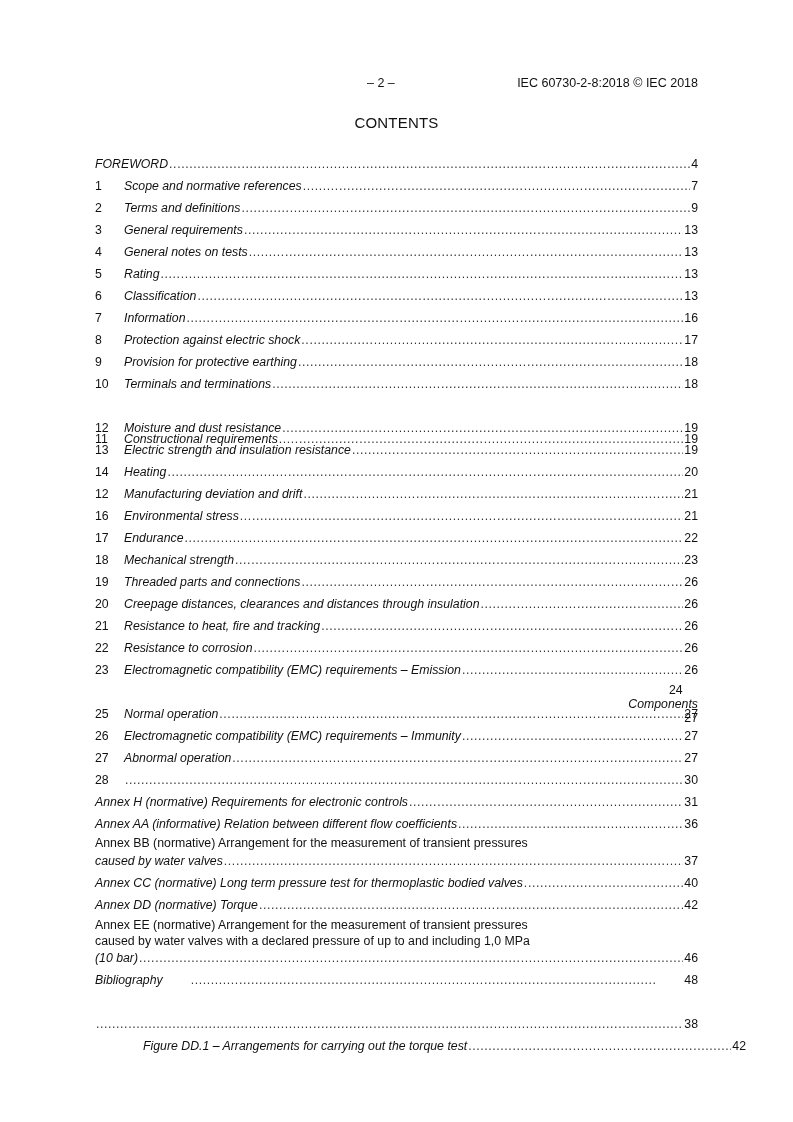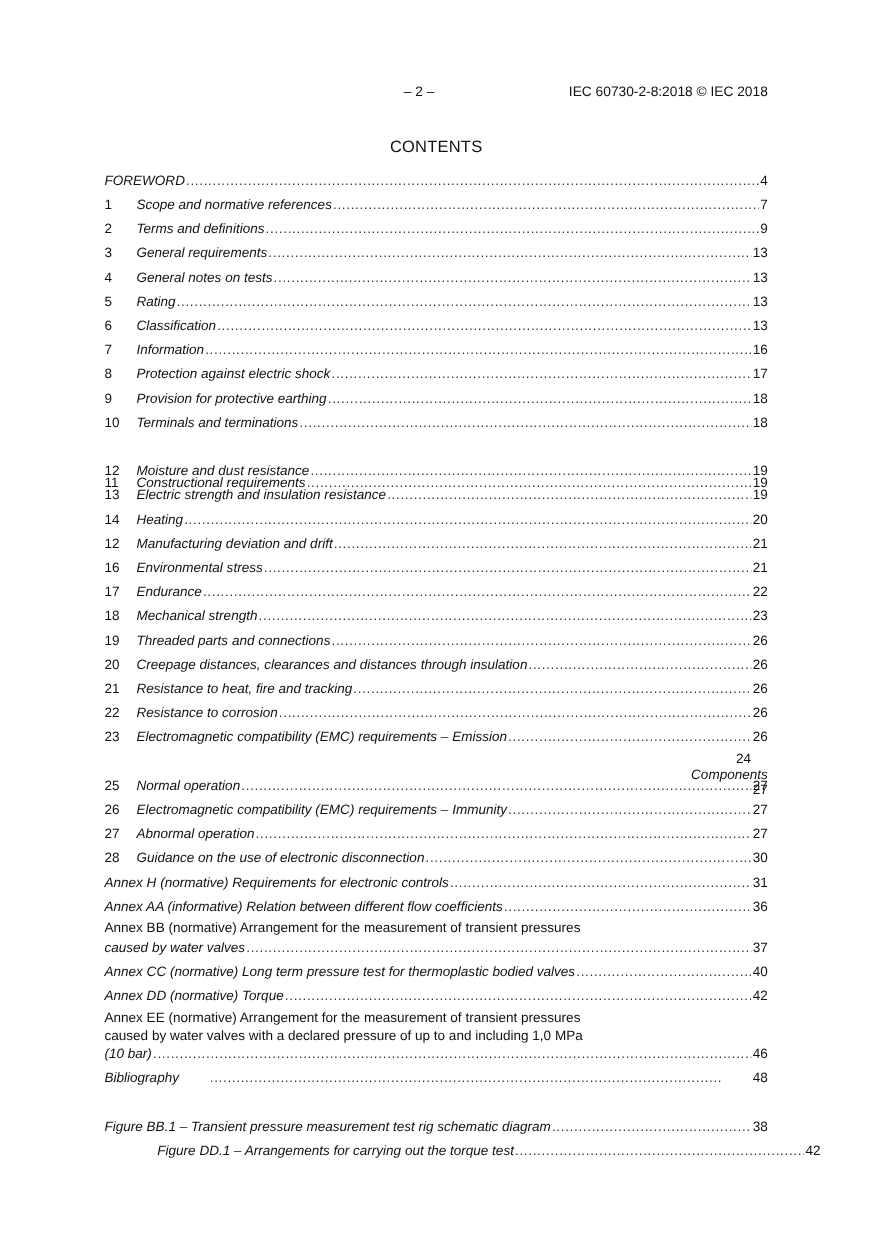--- a/index.html
+++ b/index.html
@@ -7,21 +7,21 @@
     width: 793px; height: 1122px; position: relative; overflow: hidden;
     font-family: "Liberation Sans", sans-serif; color: #111111;
   }
   .header {
     position: absolute; top: 76px; left: 95px; width: 603px; height: 16px;
     font-size: 12.5px;
   }
   .header .page-num { position: absolute; left: 272px; top: 0; }
   .header .doc-ref { position: absolute; right: 0; top: 0; }
   .title {
-    position: absolute; top: 125px; left: 0; width: 793px; text-align: center;
+    position: absolute; top: 114px; left: 0; width: 793px; text-align: center;
     font-size: 15px; letter-spacing: 0.2px;
   }
   .toc { position: absolute; left: 95px; width: 603px; font-size: 12.3px; }
   .row {
     position: absolute; left: 0; width: 603px; height: 16px;
     display: flex; align-items: flex-end; white-space: nowrap;
   }
   .num { width: 29px; flex: none; }
   .label { flex: none; font-style: italic; }
   .leader {
@@ -208,21 +208,20 @@
       <span class="page">27</span>
     </div>
     <div class="row" style="top: 749px;">
       <span class="num">27</span>
       <span class="label">Abnormal operation</span>
       <span class="leader"></span>
       <span class="page">27</span>
     </div>
     <div class="row" style="top: 771px;">
       <span class="num">28</span>
-      <span class="label">Guidance on the use of electronic disconnection</span>
       <span class="leader"></span>
       <span class="page">30</span>
     </div>
     <div class="row" style="top: 793px;">
       <span class="label">Annex H (normative)  Requirements for electronic controls</span>
       <span class="leader"></span>
       <span class="page">31</span>
     </div>
     <div class="row" style="top: 815px;">
       <span class="label">Annex AA (informative)  Relation between different flow coefficients</span>
@@ -255,21 +254,20 @@
         <span class="leader"></span>
         <span class="page">46</span>
       </div>
     </div>
     <div class="row" style="top: 971px; gap: 27px;">
       <span class="label">Bibliography</span>
       <span class="leader"></span>
       <span class="page">48</span>
     </div>
     <div class="row" style="top: 1015px;">
-      <span class="label">Figure BB.1 – Transient pressure measurement test rig schematic diagram</span>
       <span class="leader"></span>
       <span class="page">38</span>
     </div>
     <div class="row" style="top: 1037px; margin-left: 48px;">
       <span class="label">Figure DD.1 – Arrangements for carrying out the torque test</span>
       <span class="leader"></span>
       <span class="page">42</span>
     </div>
   </div>
 

